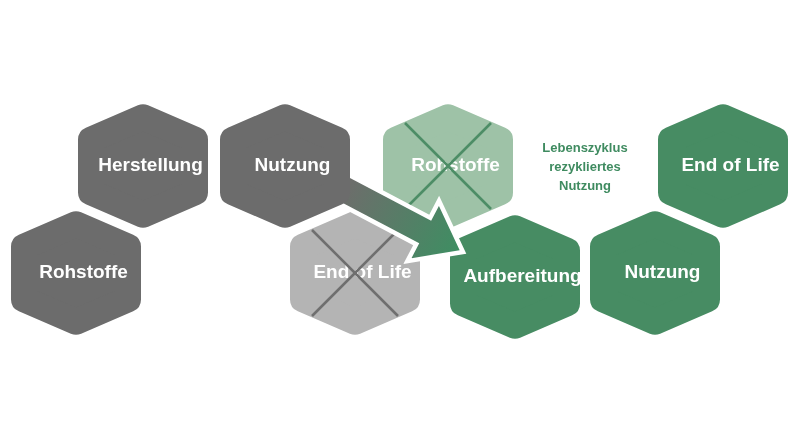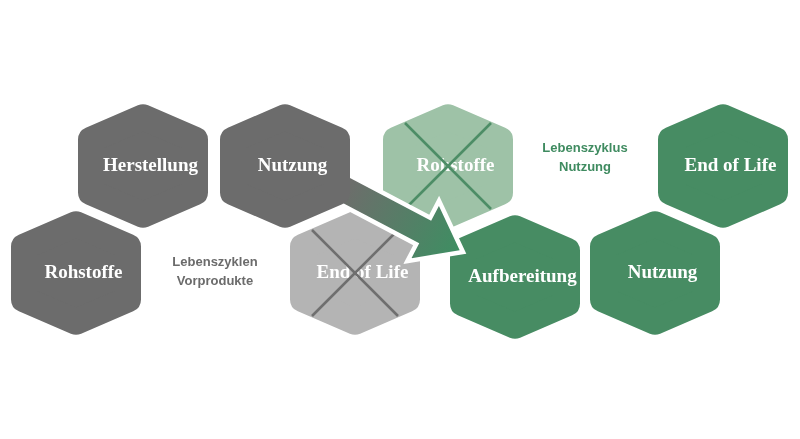--- a/index.html
+++ b/index.html
@@ -1,20 +1,20 @@
 <!DOCTYPE html>
 <html style="--dark-gray: #6c6c6c; --light-gray: #b4b4b4; --light-gray-cross: #6f6f6f; --light-green: #9ec2a7; --light-green-cross: #4d8d66; --green: #478c63; --green-text: #3f8b60; --gray-text: #6b6b6b; --arrow-start: #6c6c6c; --arrow-end: #3d8f62; --arrow-outline: #ffffff; --label-text: #ffffff; --background: #ffffff;"><head>
 <meta charset="utf-8">
 <style>
   html,body{margin:0;padding:0;background:#fff;}
   .canvas{
     position:relative;width:800px;height:439px;background:#fff;
     overflow:hidden;font-family:"Liberation Sans",sans-serif;
   }
-  .hex{position:absolute;width:145px;height:122px;z-index:1;font-family:Liberation Serif, serif;}
+  .hex{position:absolute;width:145px;height:122px;z-index:1;}
   .hex.on-top{z-index:3;}
   .hex svg{position:absolute;left:0;top:0;width:130px;height:122px;overflow:visible;display:block;}
   .hex-shape{fill:var(--hex-fill);stroke:var(--hex-fill);stroke-width:26;stroke-linejoin:round;}
   .hex-cross-svg{pointer-events:none;z-index:2;}
   .hex-cross{fill:none;stroke:var(--hex-cross);stroke-width:2.6;}
   .hex-label{
     position:absolute;inset:0;display:flex;align-items:center;justify-content:center;
     color:#fff;font-size:19px;font-weight:bold;text-align:center;padding-bottom:2px;z-index:1;
     white-space:nowrap;
   }
@@ -101,23 +101,20 @@
     <div class="hex-label">Aufbereitung</div>
   </div>
 
   <div class="hex v-green" style="left:590px;top:212px">
     <svg viewBox="0 0 130 122">
         <path class="hex-shape" d="M65 12.2L117 34.6L117 87.4L65 109.8L13 87.4L13 34.6Z"></path>
       </svg>
     <div class="hex-label">Nutzung</div>
   </div>
 
-  <div class="annotation gray">
-    <div>Lebenszyklen</div>
-    <div>Vorprodukte</div>
-  </div>
 
   <div class="annotation green">
     <div>Lebenszyklus</div>
+    <div>rezykliertes</div>
     <div>Nutzung</div>
   </div>
 
 </div>
 
 </body></html>

